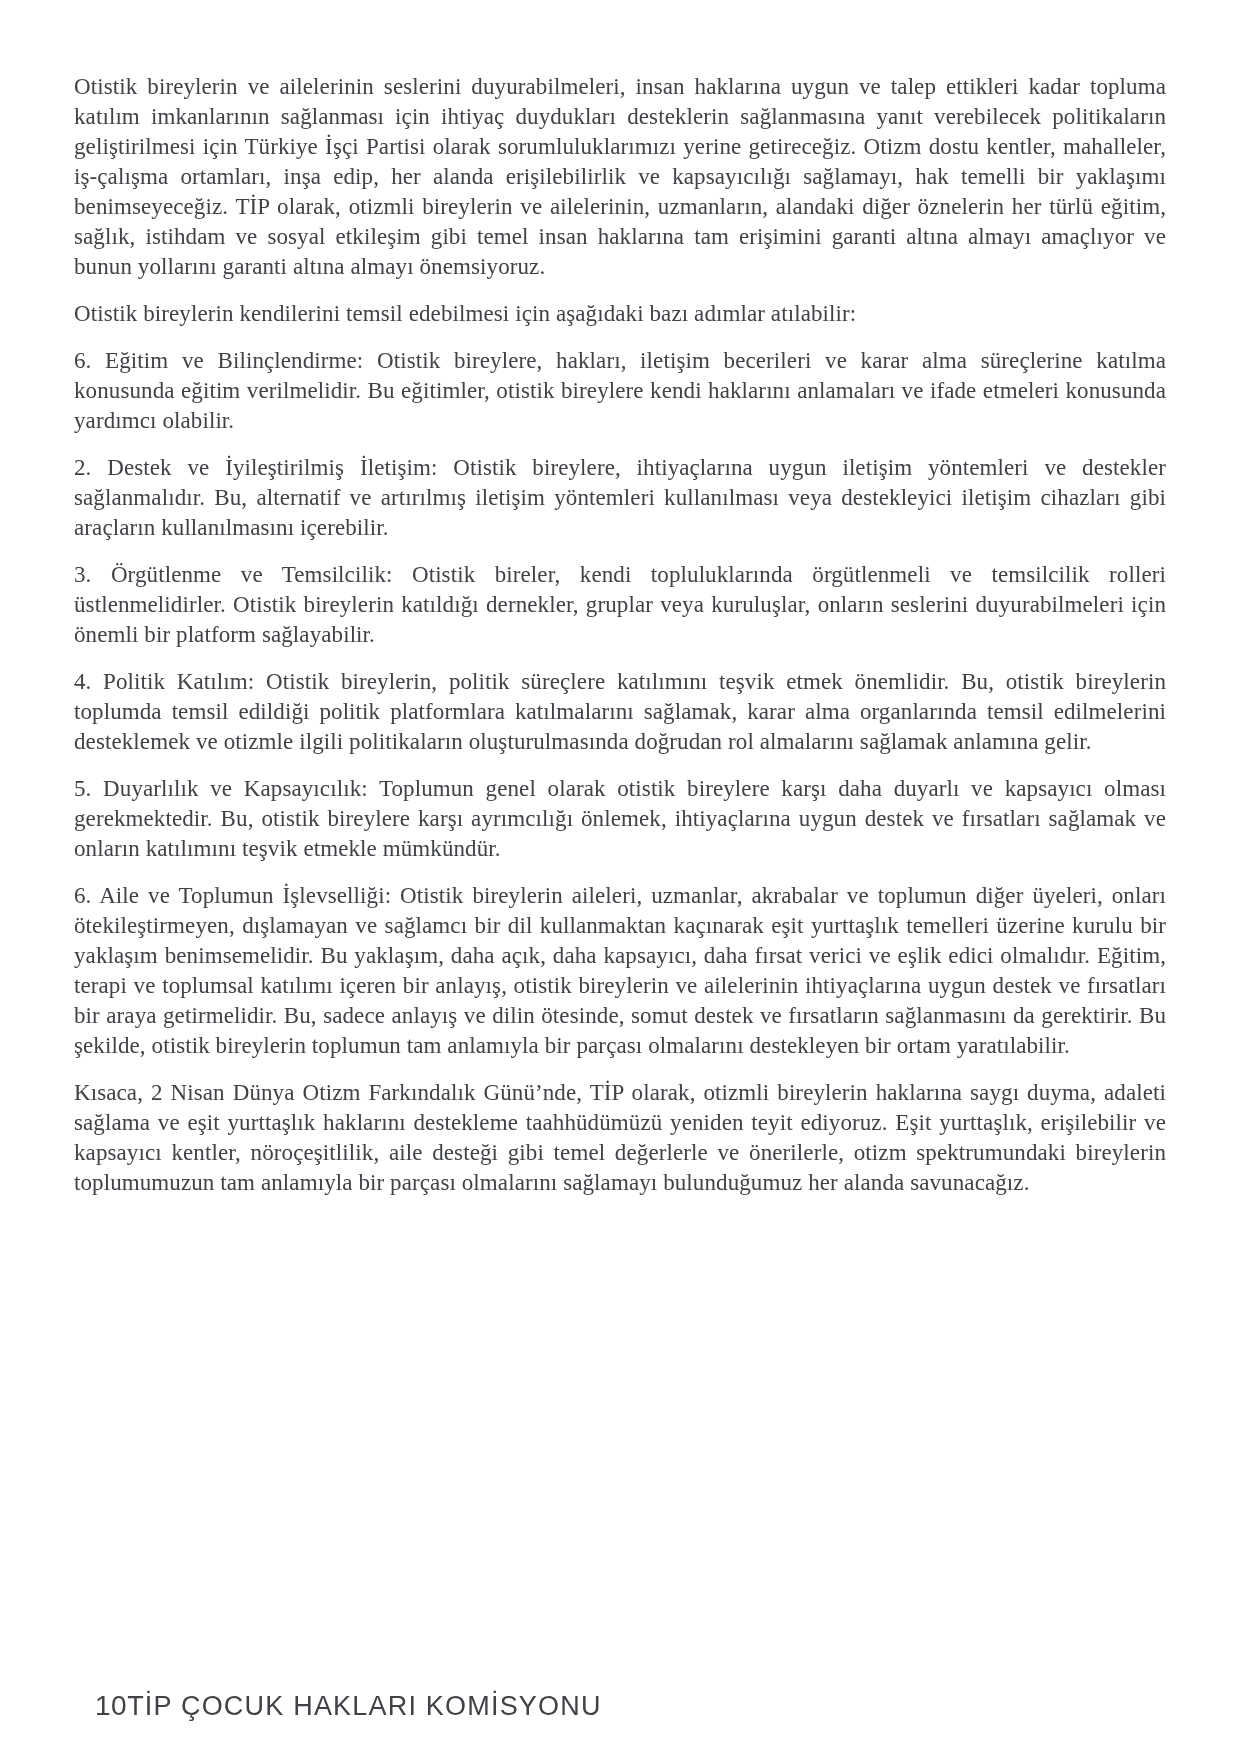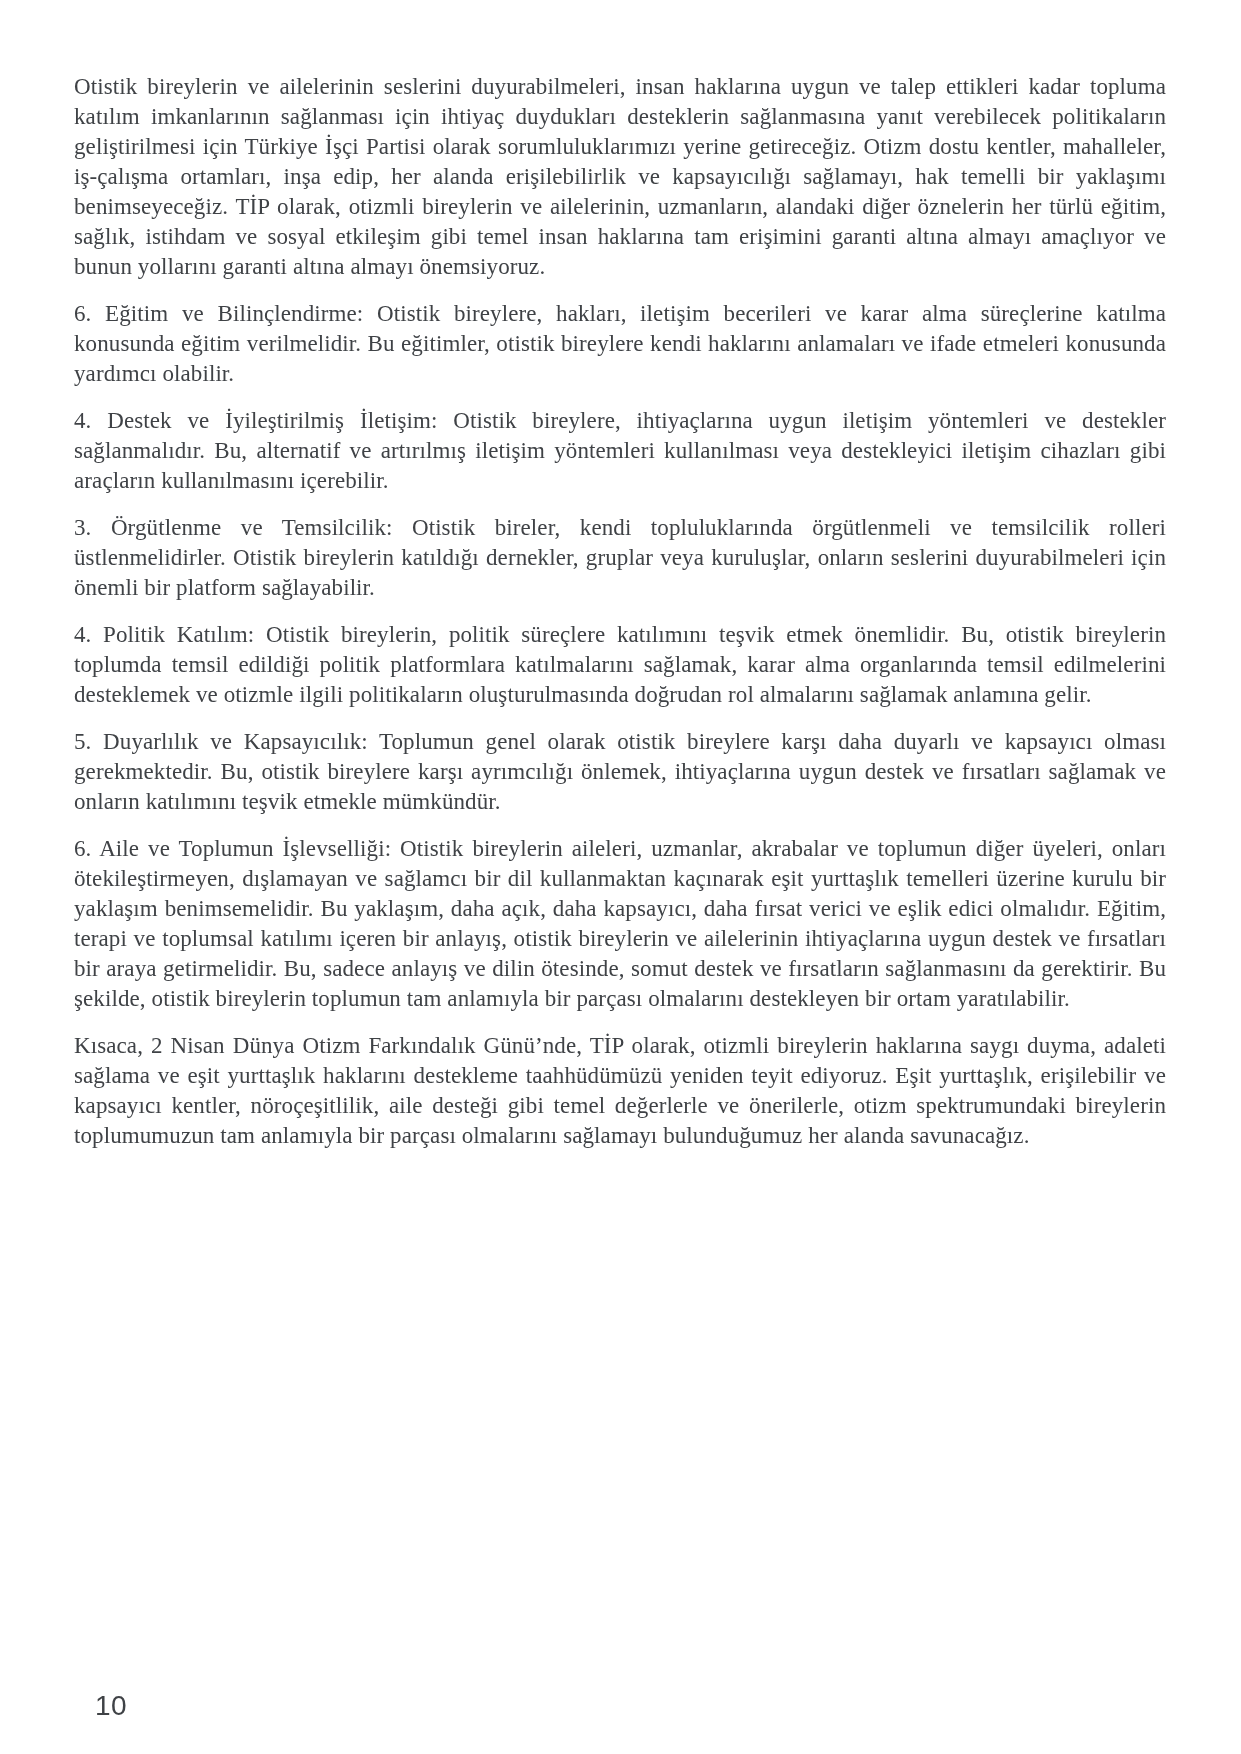--- a/index.html
+++ b/index.html
@@ -58,26 +58,28 @@
     white-space: nowrap;
   }
 </style>
 </head>
 <body>
 
 <div class="page">
 
   <div class="content">
     <p>Otistik bireylerin ve ailelerinin seslerini duyurabilmeleri, insan haklarına uygun ve talep ettikleri kadar topluma katılım imkanlarının sağlanması için ihtiyaç duydukları desteklerin sağlanmasına yanıt verebilecek politikaların geliştirilmesi için Türkiye İşçi Partisi olarak sorumluluklarımızı yerine getireceğiz. Otizm dostu kentler, mahalleler, iş-çalışma ortamları, inşa edip, her alanda erişilebilirlik ve kapsayıcılığı sağlamayı, hak temelli bir yaklaşımı benimseyeceğiz. TİP olarak, otizmli bireylerin ve ailelerinin, uzmanların, alandaki diğer öznelerin her türlü eğitim, sağlık, istihdam ve sosyal etkileşim gibi temel insan haklarına tam erişimini garanti altına almayı amaçlıyor ve bunun yollarını garanti altına almayı önemsiyoruz.</p>
+    <p>Otistik bireylerin kendilerini temsil edebilmesi için aşağıdaki bazı adımlar atılabilir:</p>
     <p>6. Eğitim ve Bilinçlendirme: Otistik bireylere, hakları, iletişim becerileri ve karar alma süreçlerine katılma konusunda eğitim verilmelidir. Bu eğitimler, otistik bireylere kendi haklarını anlamaları ve ifade etmeleri konusunda yardımcı olabilir.</p>
-    <p>4. Destek ve İyileştirilmiş İletişim: Otistik bireylere, ihtiyaçlarına uygun iletişim yöntemleri ve destekler sağlanmalıdır. Bu, alternatif ve artırılmış iletişim yöntemleri kullanılması veya destekleyici iletişim cihazları gibi araçların kullanılmasını içerebilir.</p>
+    <p>2. Destek ve İyileştirilmiş İletişim: Otistik bireylere, ihtiyaçlarına uygun iletişim yöntemleri ve destekler sağlanmalıdır. Bu, alternatif ve artırılmış iletişim yöntemleri kullanılması veya destekleyici iletişim cihazları gibi araçların kullanılmasını içerebilir.</p>
     <p>3. Örgütlenme ve Temsilcilik: Otistik bireler, kendi topluluklarında örgütlenmeli ve temsilcilik rolleri üstlenmelidirler. Otistik bireylerin katıldığı dernekler, gruplar veya kuruluşlar, onların seslerini duyurabilmeleri için önemli bir platform sağlayabilir.</p>
     <p>4. Politik Katılım: Otistik bireylerin, politik süreçlere katılımını teşvik etmek önemlidir. Bu, otistik bireylerin toplumda temsil edildiği politik platformlara katılmalarını sağlamak, karar alma organlarında temsil edilmelerini desteklemek ve otizmle ilgili politikaların oluşturulmasında doğrudan rol almalarını sağlamak anlamına gelir.</p>
     <p>5. Duyarlılık ve Kapsayıcılık: Toplumun genel olarak otistik bireylere karşı daha duyarlı ve kapsayıcı olması gerekmektedir. Bu, otistik bireylere karşı ayrımcılığı önlemek, ihtiyaçlarına uygun destek ve fırsatları sağlamak ve onların katılımını teşvik etmekle mümkündür.</p>
     <p>6. Aile ve Toplumun İşlevselliği: Otistik bireylerin aileleri, uzmanlar, akrabalar ve toplumun diğer üyeleri, onları ötekileştirmeyen, dışlamayan ve sağlamcı bir dil kullanmaktan kaçınarak eşit yurttaşlık temelleri üzerine kurulu bir yaklaşım benimsemelidir. Bu yaklaşım, daha açık, daha kapsayıcı, daha fırsat verici ve eşlik edici olmalıdır. Eğitim, terapi ve toplumsal katılımı içeren bir anlayış, otistik bireylerin ve ailelerinin ihtiyaçlarına uygun destek ve fırsatları bir araya getirmelidir. Bu, sadece anlayış ve dilin ötesinde, somut destek ve fırsatların sağlanmasını da gerektirir. Bu şekilde, otistik bireylerin toplumun tam anlamıyla bir parçası olmalarını destekleyen bir ortam yaratılabilir.</p>
     <p>Kısaca, 2 Nisan Dünya Otizm Farkındalık Günü’nde, TİP olarak, otizmli bireylerin haklarına saygı duyma, adaleti sağlama ve eşit yurttaşlık haklarını destekleme taahhüdümüzü yeniden teyit ediyoruz. Eşit yurttaşlık, erişilebilir ve kapsayıcı kentler, nöroçeşitlilik, aile desteği gibi temel değerlerle ve önerilerle, otizm spektrumundaki bireylerin toplumumuzun tam anlamıyla bir parçası olmalarını sağlamayı bulunduğumuz her alanda savunacağız.</p>
   </div>
 
   <div class="footer">
     <span class="page-number">10</span>
+    <span class="footer-title">TİP ÇOCUK HAKLARI KOMİSYONU</span>
   </div>
 
 </div>
 
 </body></html>

